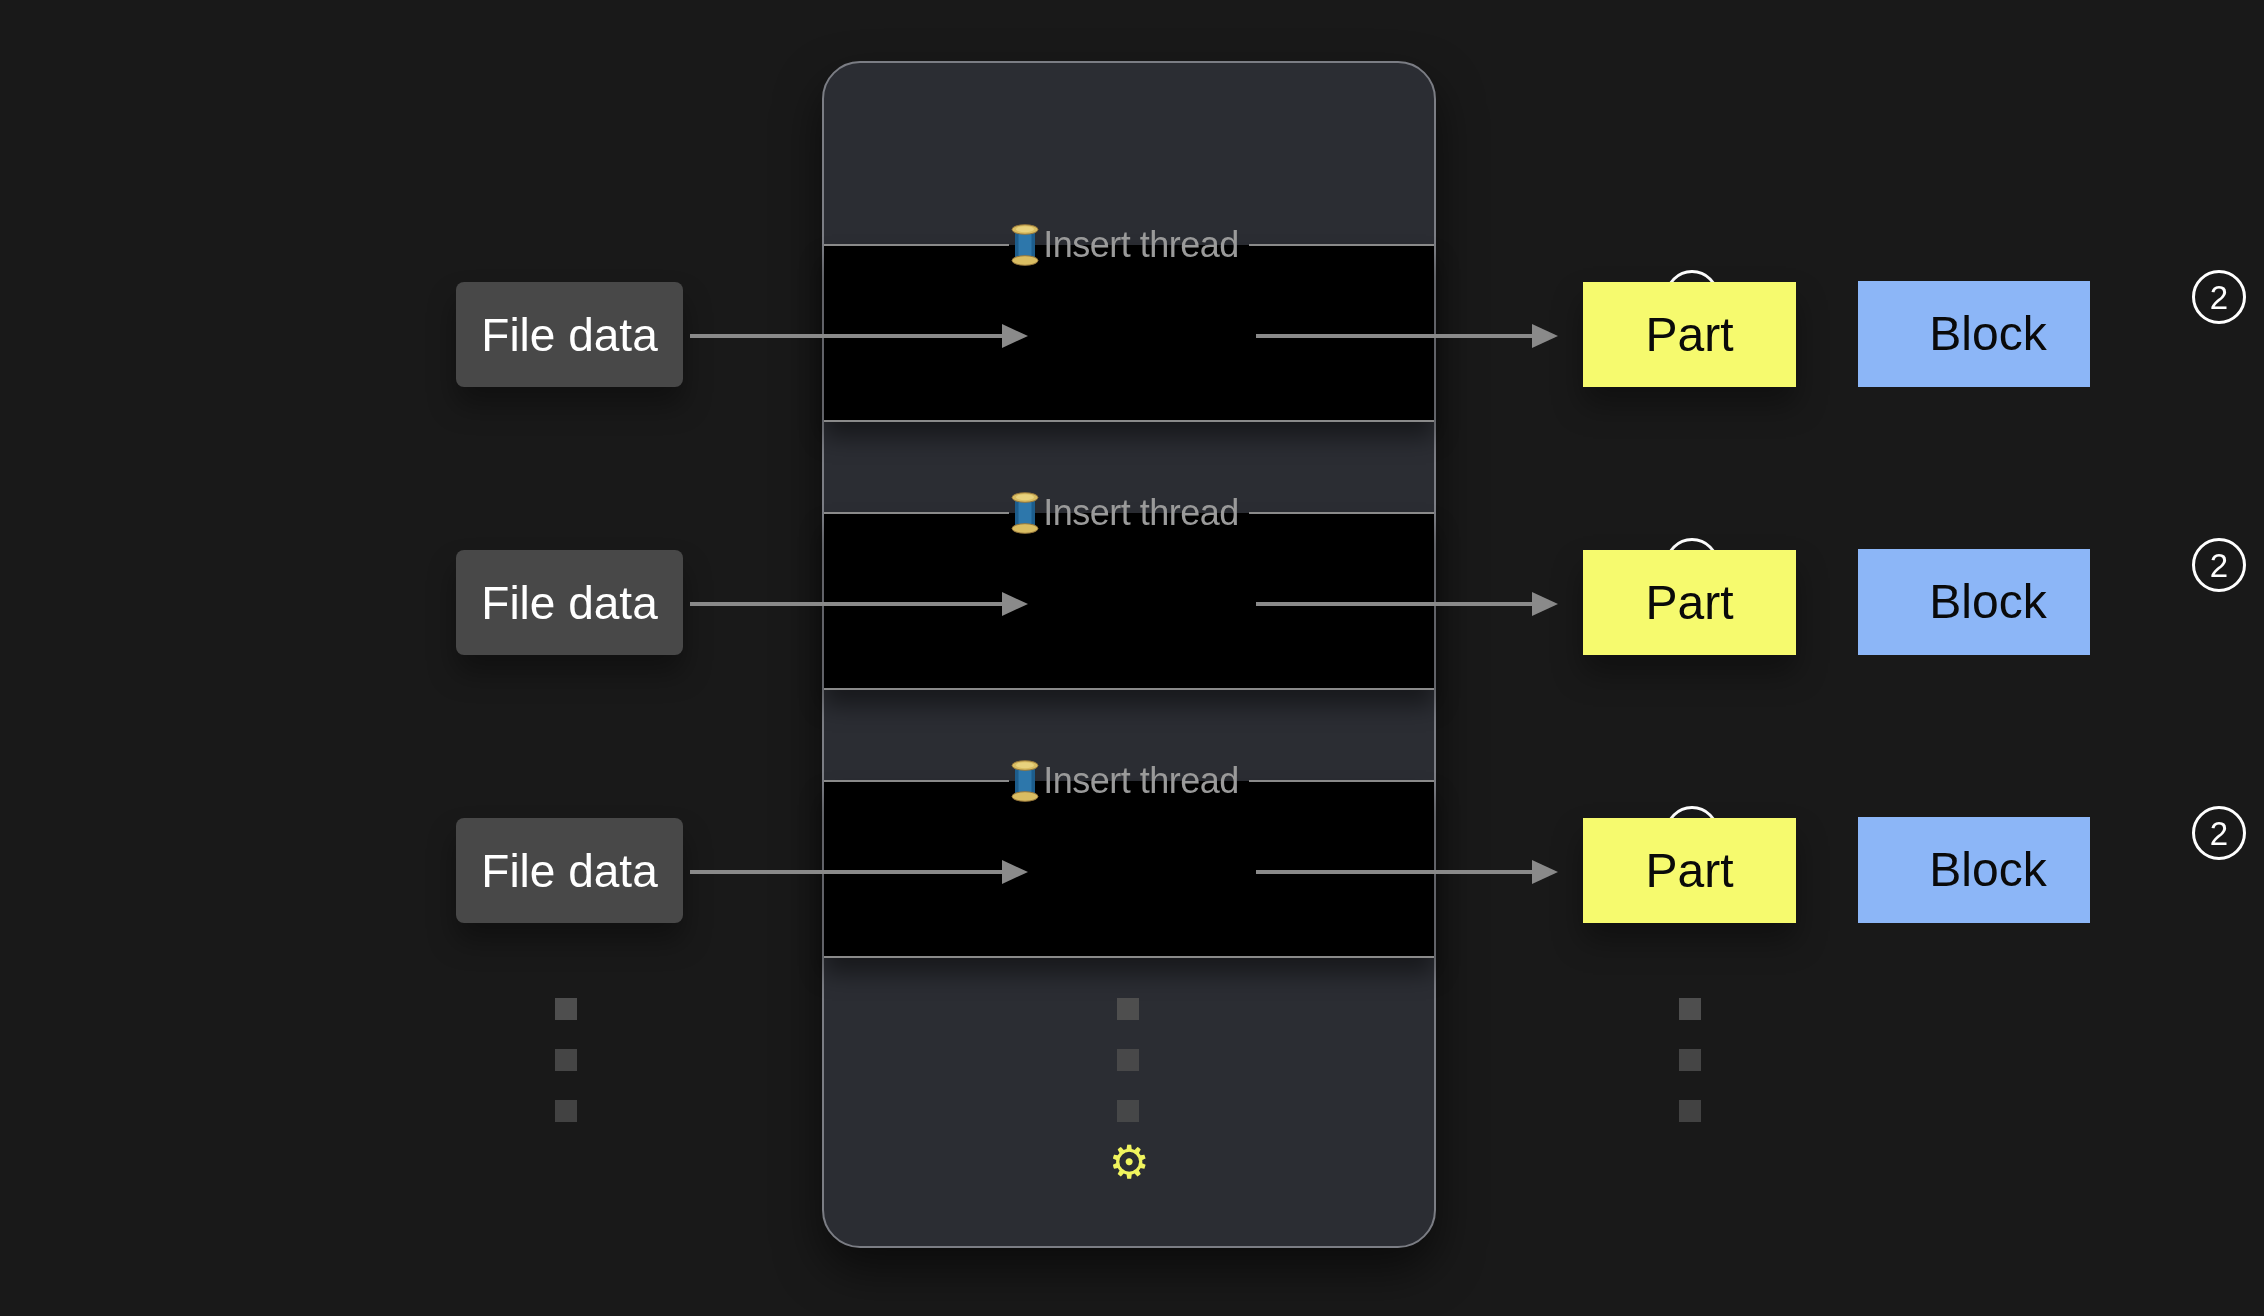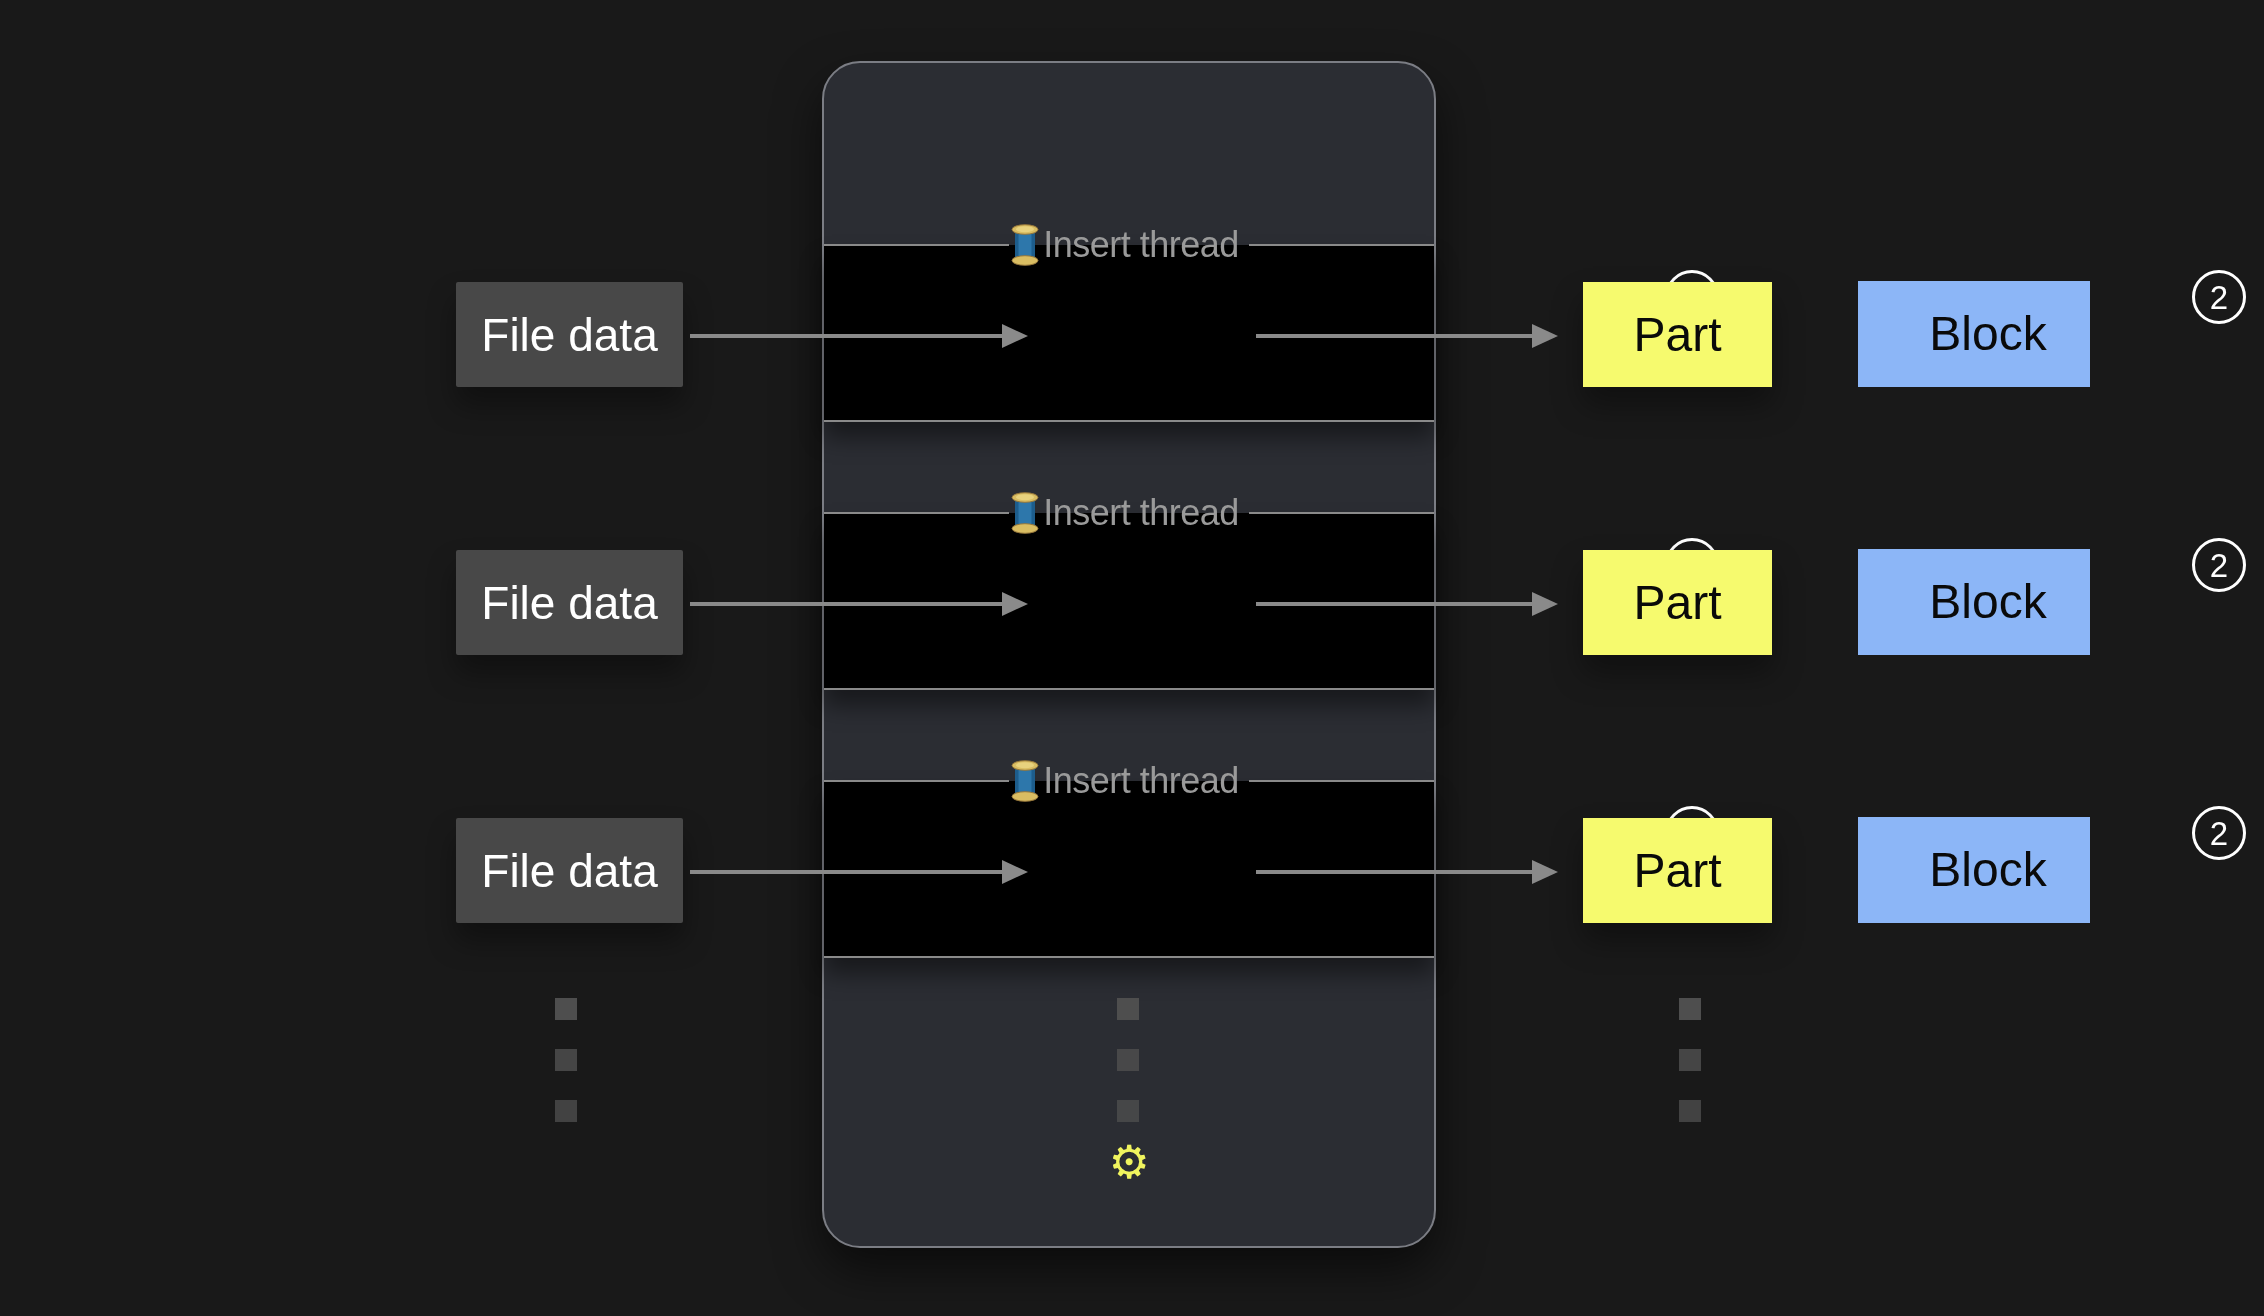--- a/index.html
+++ b/index.html
@@ -64,28 +64,28 @@
   .step-in{left:841px;}
   .step-out{left:1368px;}
 
   .node{
     position:absolute;display:flex;align-items:center;justify-content:center;
     line-height:1;
   }
   .filedata-box{
     left:456px;top:37px;width:227px;height:105px;
     background:var(--file_box,#484848);color:#fff;font-size:46px;
-    border-radius:2px;box-shadow:0 18px 28px rgba(0,0,0,.35);
+    border-radius:8px;box-shadow:0 18px 28px rgba(0,0,0,.35);
   }
   .block-box{
     left:1034px;top:36px;width:204px;height:106px;
     background:var(--block_box,#8cb6f7);color:#0a0a0a;font-size:48px;padding-left:28px;
   }
   .part-box{
-    left:1583px;top:37px;width:189px;height:105px;
+    left:1583px;top:37px;width:213px;height:105px;
     background:var(--part_box,#f6fa6e);color:#0a0a0a;font-size:48px;
     box-shadow:0 18px 28px rgba(0,0,0,.35);
   }
 
   .arrow{position:absolute;top:79px;height:24px;}
   .arrow .shaft{position:absolute;left:0;right:24px;top:10px;height:4px;background:var(--arrow,#8a8a8a);}
   .arrow .head{
     position:absolute;right:0;top:0;width:0;height:0;
     border-left:26px solid var(--arrow,#8a8a8a);
     border-top:12px solid transparent;border-bottom:12px solid transparent;

